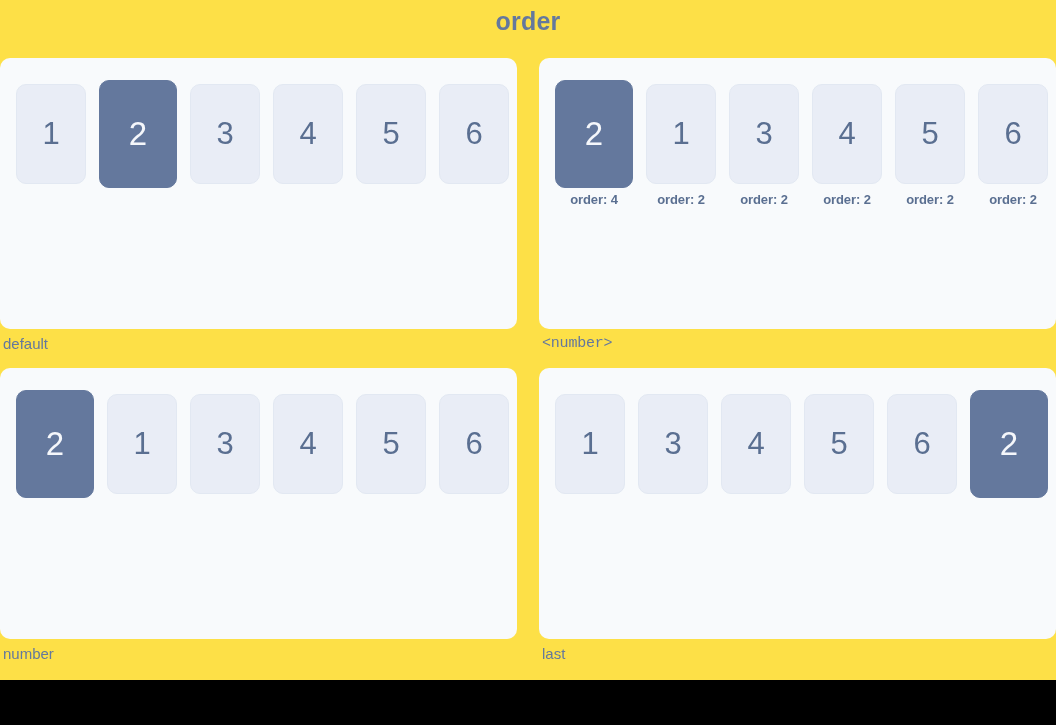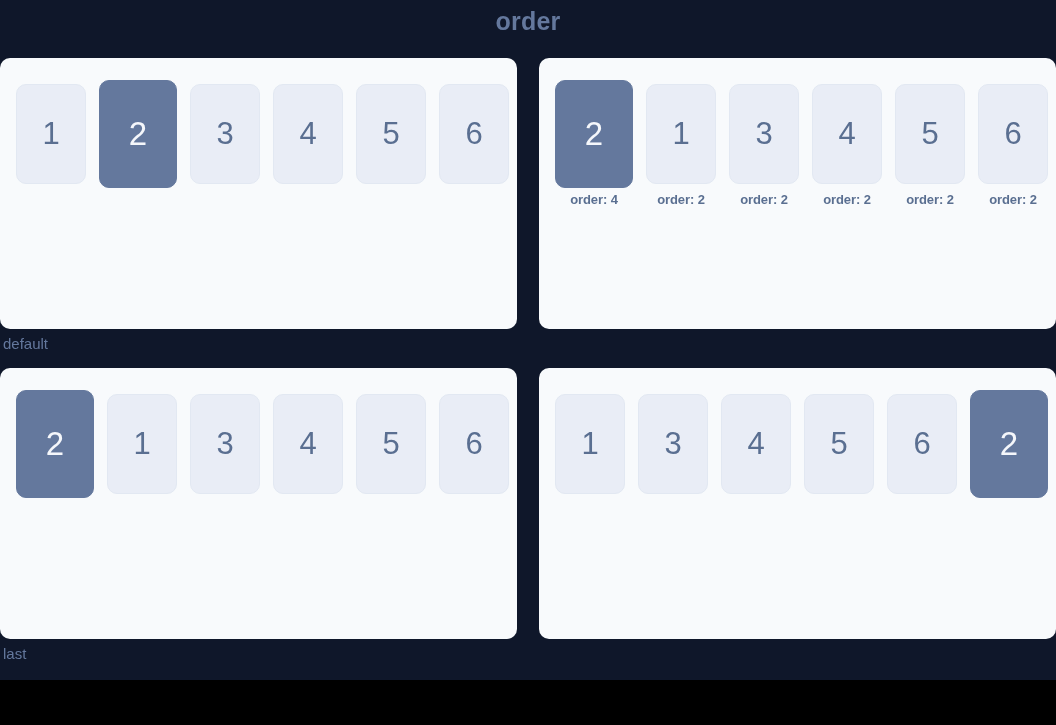--- a/index.html
+++ b/index.html
@@ -10,21 +10,21 @@
     height: 725px;
     background: #000000;
     overflow: hidden;
     font-family: "Liberation Sans", sans-serif;
   }
 
   .page {
     position: relative;
     width: 1056px;
     height: 680px;
-    background: #0f172a;
+    background: #fde047;
   }
 
   
   .page-title {
     position: absolute;
     top: 6px;
     left: 0;
     width: 1056px;
     text-align: center;
     font-size: 25px;
@@ -176,65 +176,67 @@
             <div class="item-wrap">
               <div class="box">5</div>
               <div class="order-label">order: 2</div>
             </div>
             <div class="item-wrap">
               <div class="box">6</div>
               <div class="order-label">order: 2</div>
             </div>
           </div>
         </div>
-      </div>
-      <div class="demo">
-        <div class="panel">
-          <div class="panel-inner">
-            <div class="item-wrap">
-              <div class="box highlight">2</div>
-            </div>
-            <div class="item-wrap">
-              <div class="box">1</div>
-            </div>
-            <div class="item-wrap">
-              <div class="box">3</div>
-            </div>
-            <div class="item-wrap">
-              <div class="box">4</div>
-            </div>
-            <div class="item-wrap">
-              <div class="box">5</div>
-            </div>
-            <div class="item-wrap">
-              <div class="box">6</div>
+        <div class="caption mono">&lt;number&gt;</div>
+      </div>
+      <div class="demo">
+        <div class="panel">
+          <div class="panel-inner">
+            <div class="item-wrap">
+              <div class="box highlight">2</div>
+            </div>
+            <div class="item-wrap">
+              <div class="box">1</div>
+            </div>
+            <div class="item-wrap">
+              <div class="box">3</div>
+            </div>
+            <div class="item-wrap">
+              <div class="box">4</div>
+            </div>
+            <div class="item-wrap">
+              <div class="box">5</div>
+            </div>
+            <div class="item-wrap">
+              <div class="box">6</div>
+            </div>
+          </div>
+        </div>
+        <div class="caption">number</div>
+      </div>
+      <div class="demo">
+        <div class="panel">
+          <div class="panel-inner">
+            <div class="item-wrap">
+              <div class="box">1</div>
+            </div>
+            <div class="item-wrap">
+              <div class="box">3</div>
+            </div>
+            <div class="item-wrap">
+              <div class="box">4</div>
+            </div>
+            <div class="item-wrap">
+              <div class="box">5</div>
+            </div>
+            <div class="item-wrap">
+              <div class="box">6</div>
+            </div>
+            <div class="item-wrap">
+              <div class="box highlight">2</div>
             </div>
           </div>
         </div>
         <div class="caption">last</div>
       </div>
-      <div class="demo">
-        <div class="panel">
-          <div class="panel-inner">
-            <div class="item-wrap">
-              <div class="box">1</div>
-            </div>
-            <div class="item-wrap">
-              <div class="box">3</div>
-            </div>
-            <div class="item-wrap">
-              <div class="box">4</div>
-            </div>
-            <div class="item-wrap">
-              <div class="box">5</div>
-            </div>
-            <div class="item-wrap">
-              <div class="box">6</div>
-            </div>
-            <div class="item-wrap">
-              <div class="box highlight">2</div>
-            </div>
-          </div>
-        </div>
-      </div>
     </div>
 
 </div>
 
 </body></html>

